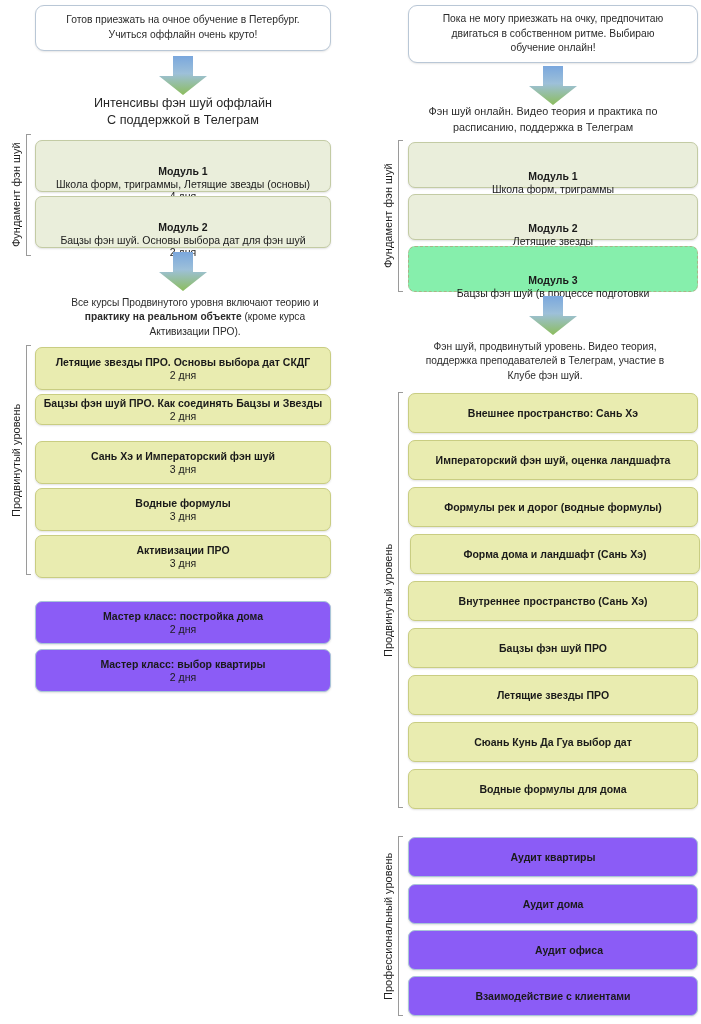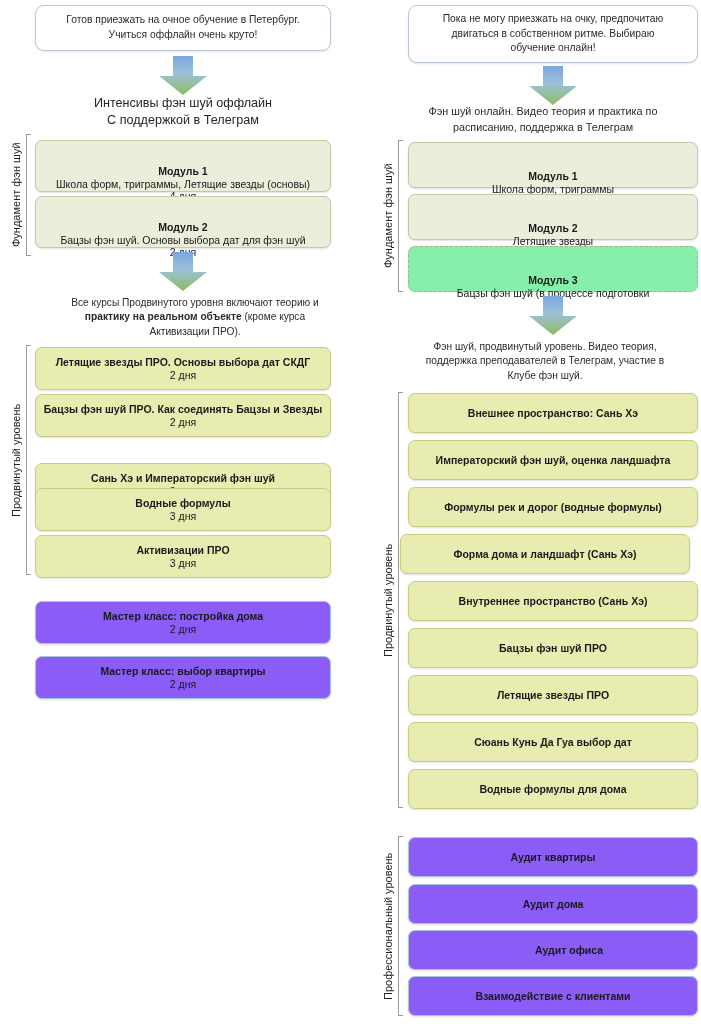--- a/index.html
+++ b/index.html
@@ -192,42 +192,42 @@
     <div>Активизации ПРО).</div>
   </div>
 
   <div class="vrule" style="left:26px; top:345px; height:230px;"></div>
   <div class="vlabel" style="left:8px; top:345px; width:16px; height:230px;">Продвинутый уровень</div>
 
   <div class="box yel" style="left:35px; top:347px; width:296px; height:43px;">
     <span class="one">Летящие звезды ПРО. Основы выбора дат СКДГ</span>
     <span class="sub">2 дня</span>
   </div>
-  <div class="box yel" style="left:35px; top:394px; width:296px; height:43px;">
+  <div class="box yel" style="left:35px; top:394px; width:296px; height:31px;">
     <span class="one">Бацзы фэн шуй ПРО. Как соединять Бацзы и Звезды</span>
     <span class="sub">2 дня</span>
   </div>
-  <div class="box yel" style="left:35px; top:463px; width:296px; height:43px;">
+  <div class="box yel" style="left:35px; top:441px; width:296px; height:43px;">
     <span class="one">Сань Хэ и Императорский фэн шуй</span>
     <span class="sub">3 дня</span>
   </div>
   <div class="box yel" style="left:35px; top:488px; width:296px; height:43px;">
     <span class="one">Водные формулы</span>
     <span class="sub">3 дня</span>
   </div>
   <div class="box yel" style="left:35px; top:535px; width:296px; height:43px;">
     <span class="one">Активизации ПРО</span>
     <span class="sub">3 дня</span>
   </div>
 
   <div class="box blu" style="left:35px; top:601px; width:296px; height:43px;">
     <span class="one">Мастер класс: постройка дома</span>
     <span class="sub">2 дня</span>
   </div>
-  <div class="box blu" style="left:35px; top:649px; width:296px; height:43px;margin-top:7px;">
+  <div class="box blu" style="left:35px; top:649px; width:296px; height:43px;">
     <span class="one">Мастер класс: выбор квартиры</span>
     <span class="sub">2 дня</span>
   </div>
 </div>
 
 <div class="col" id="col-right">
 
   <div class="box bubble" style="left:38px; top:5px; width:290px; height:58px;">
     <span>Пока не могу приезжать на очку, предпочитаю</span>
     <span>двигаться в собственном ритме. Выбираю</span>
@@ -274,21 +274,21 @@
 
   <div class="box yel" style="left:38px; top:393px; width:290px; height:40px;">
     <span class="one">Внешнее пространство: Сань Хэ</span>
   </div>
   <div class="box yel" style="left:38px; top:440px; width:290px; height:40px;">
     <span class="one">Императорский фэн шуй, оценка ландшафта</span>
   </div>
   <div class="box yel" style="left:38px; top:487px; width:290px; height:40px;">
     <span class="one">Формулы рек и дорог (водные формулы)</span>
   </div>
-  <div class="box yel" style="left:30px; top:534px; width:290px; height:40px;">
+  <div class="box yel" style="left:40px; top:534px; width:290px; height:40px;">
     <span class="one">Форма дома и ландшафт (Сань Хэ)</span>
   </div>
   <div class="box yel" style="left:38px; top:581px; width:290px; height:40px;">
     <span class="one">Внутреннее пространство (Сань Хэ)</span>
   </div>
   <div class="box yel" style="left:38px; top:628px; width:290px; height:40px;">
     <span class="one">Бацзы фэн шуй ПРО</span>
   </div>
   <div class="box yel" style="left:38px; top:675px; width:290px; height:40px;">
     <span class="one">Летящие звезды ПРО</span>

